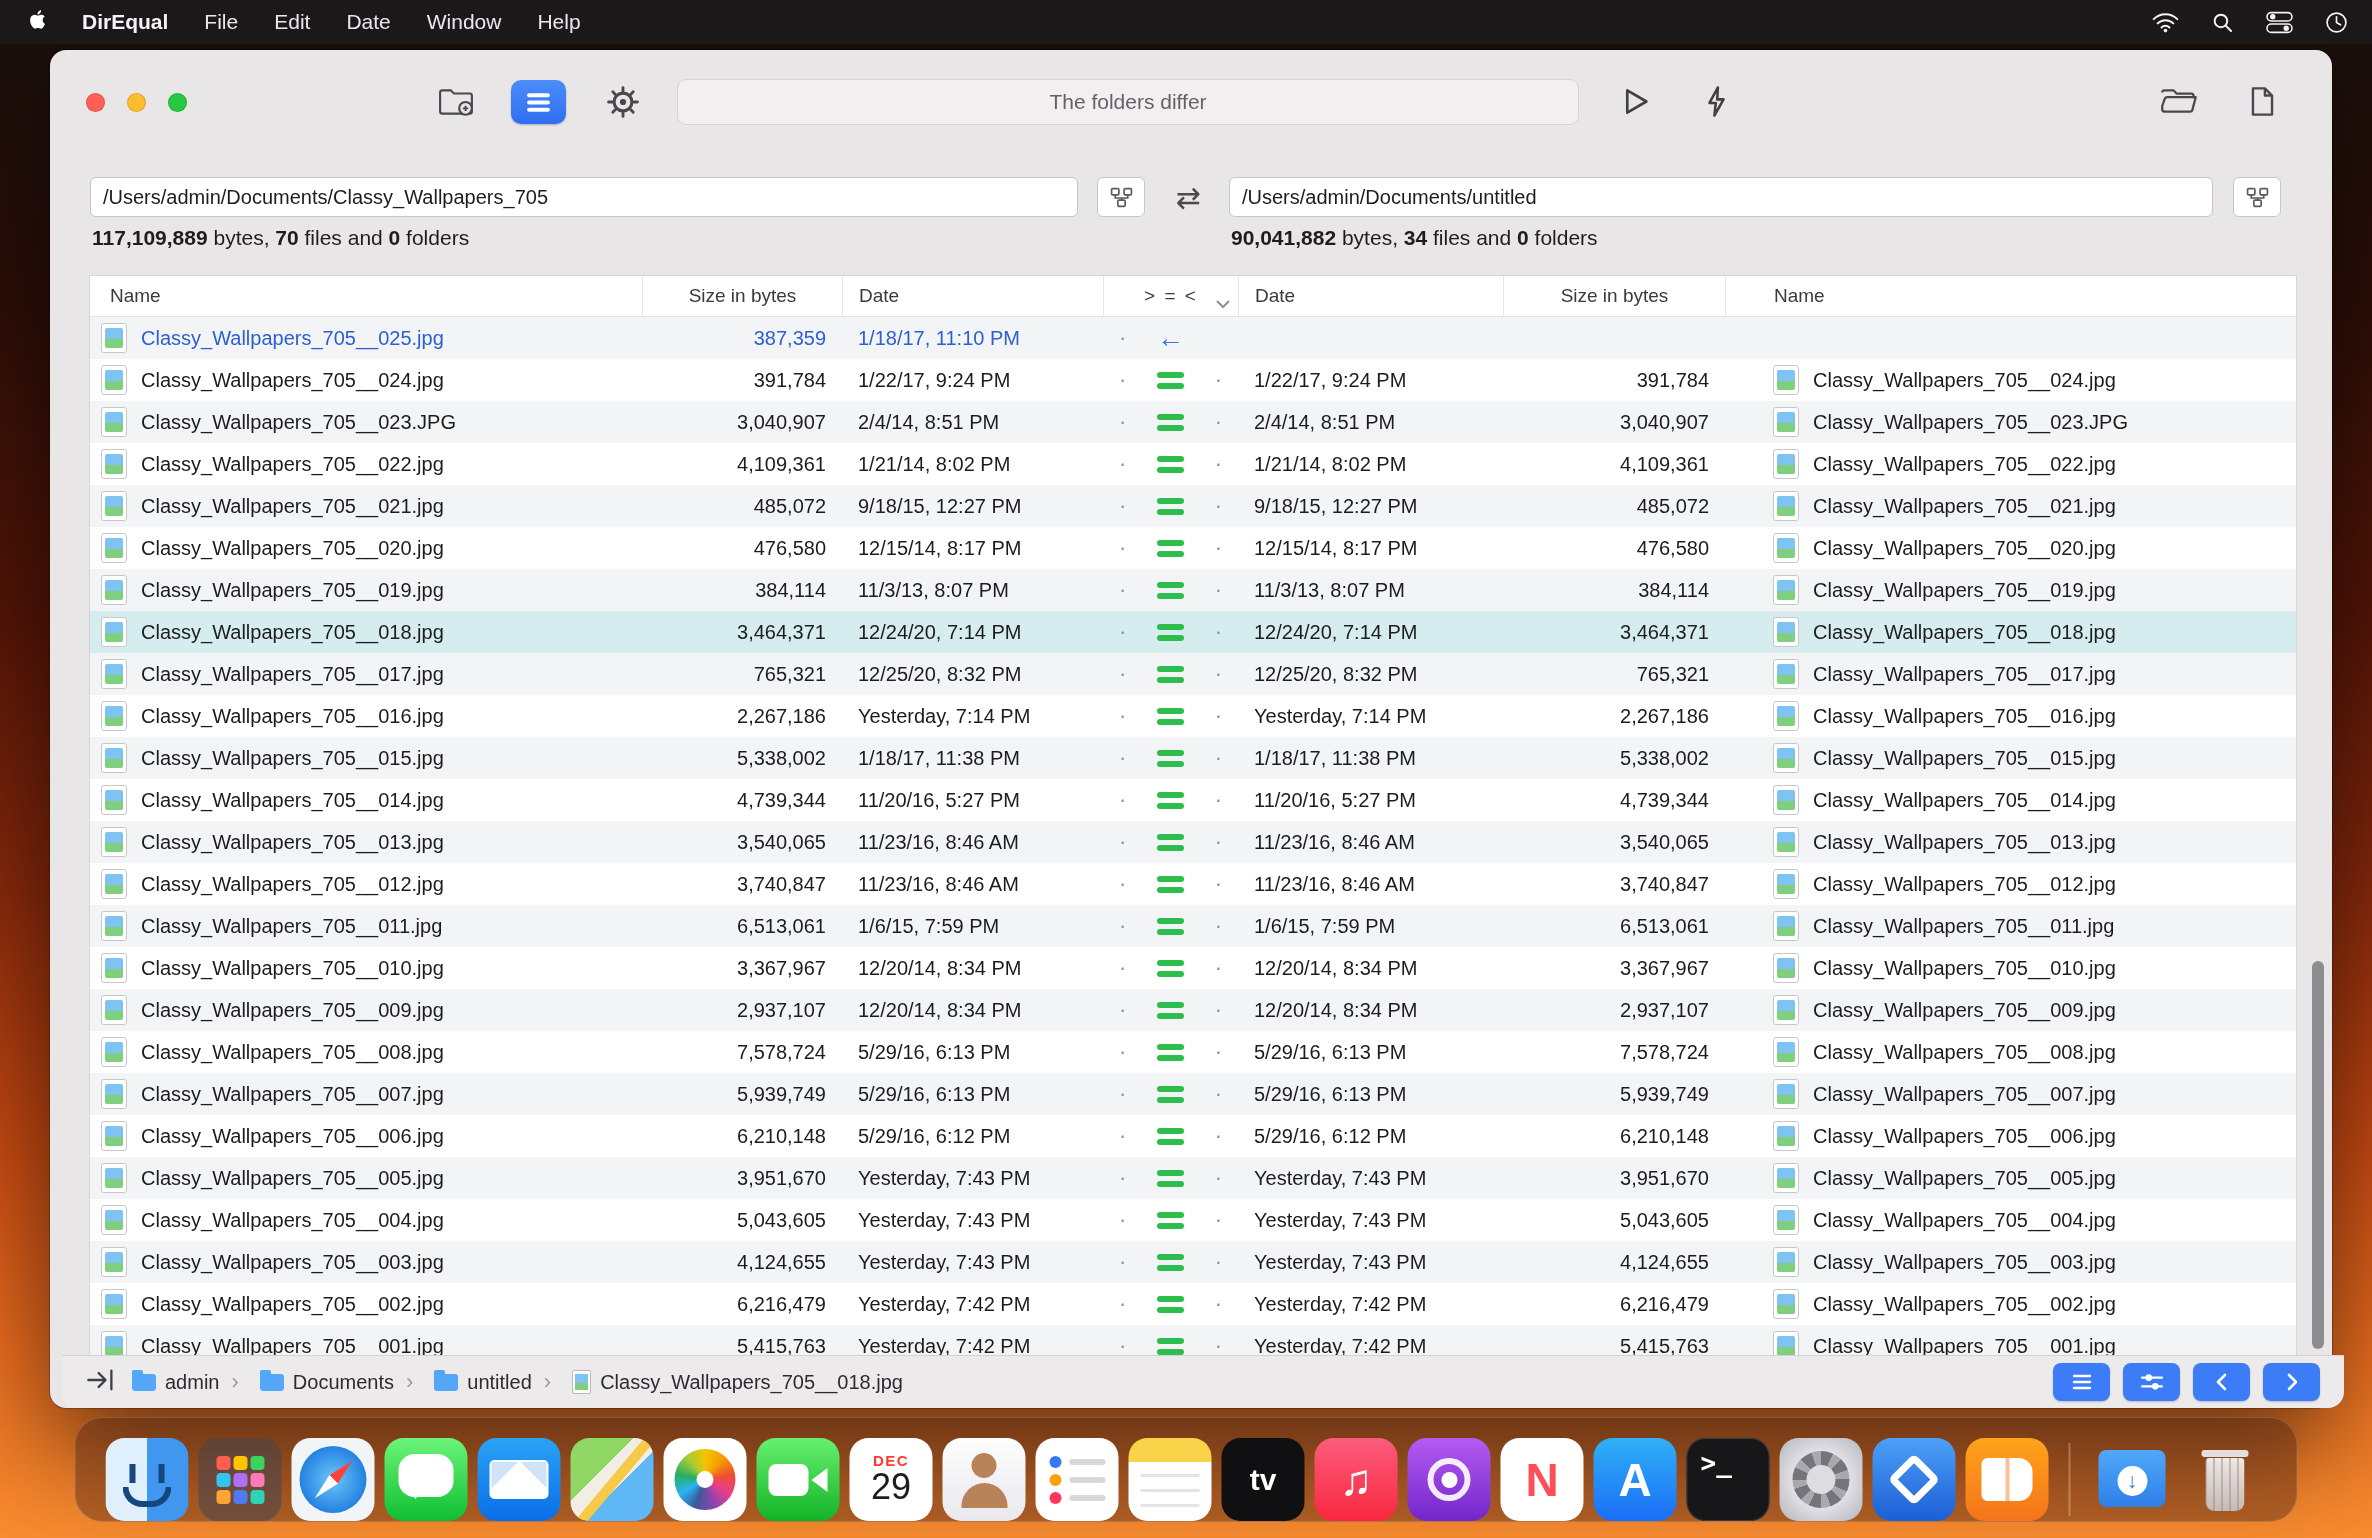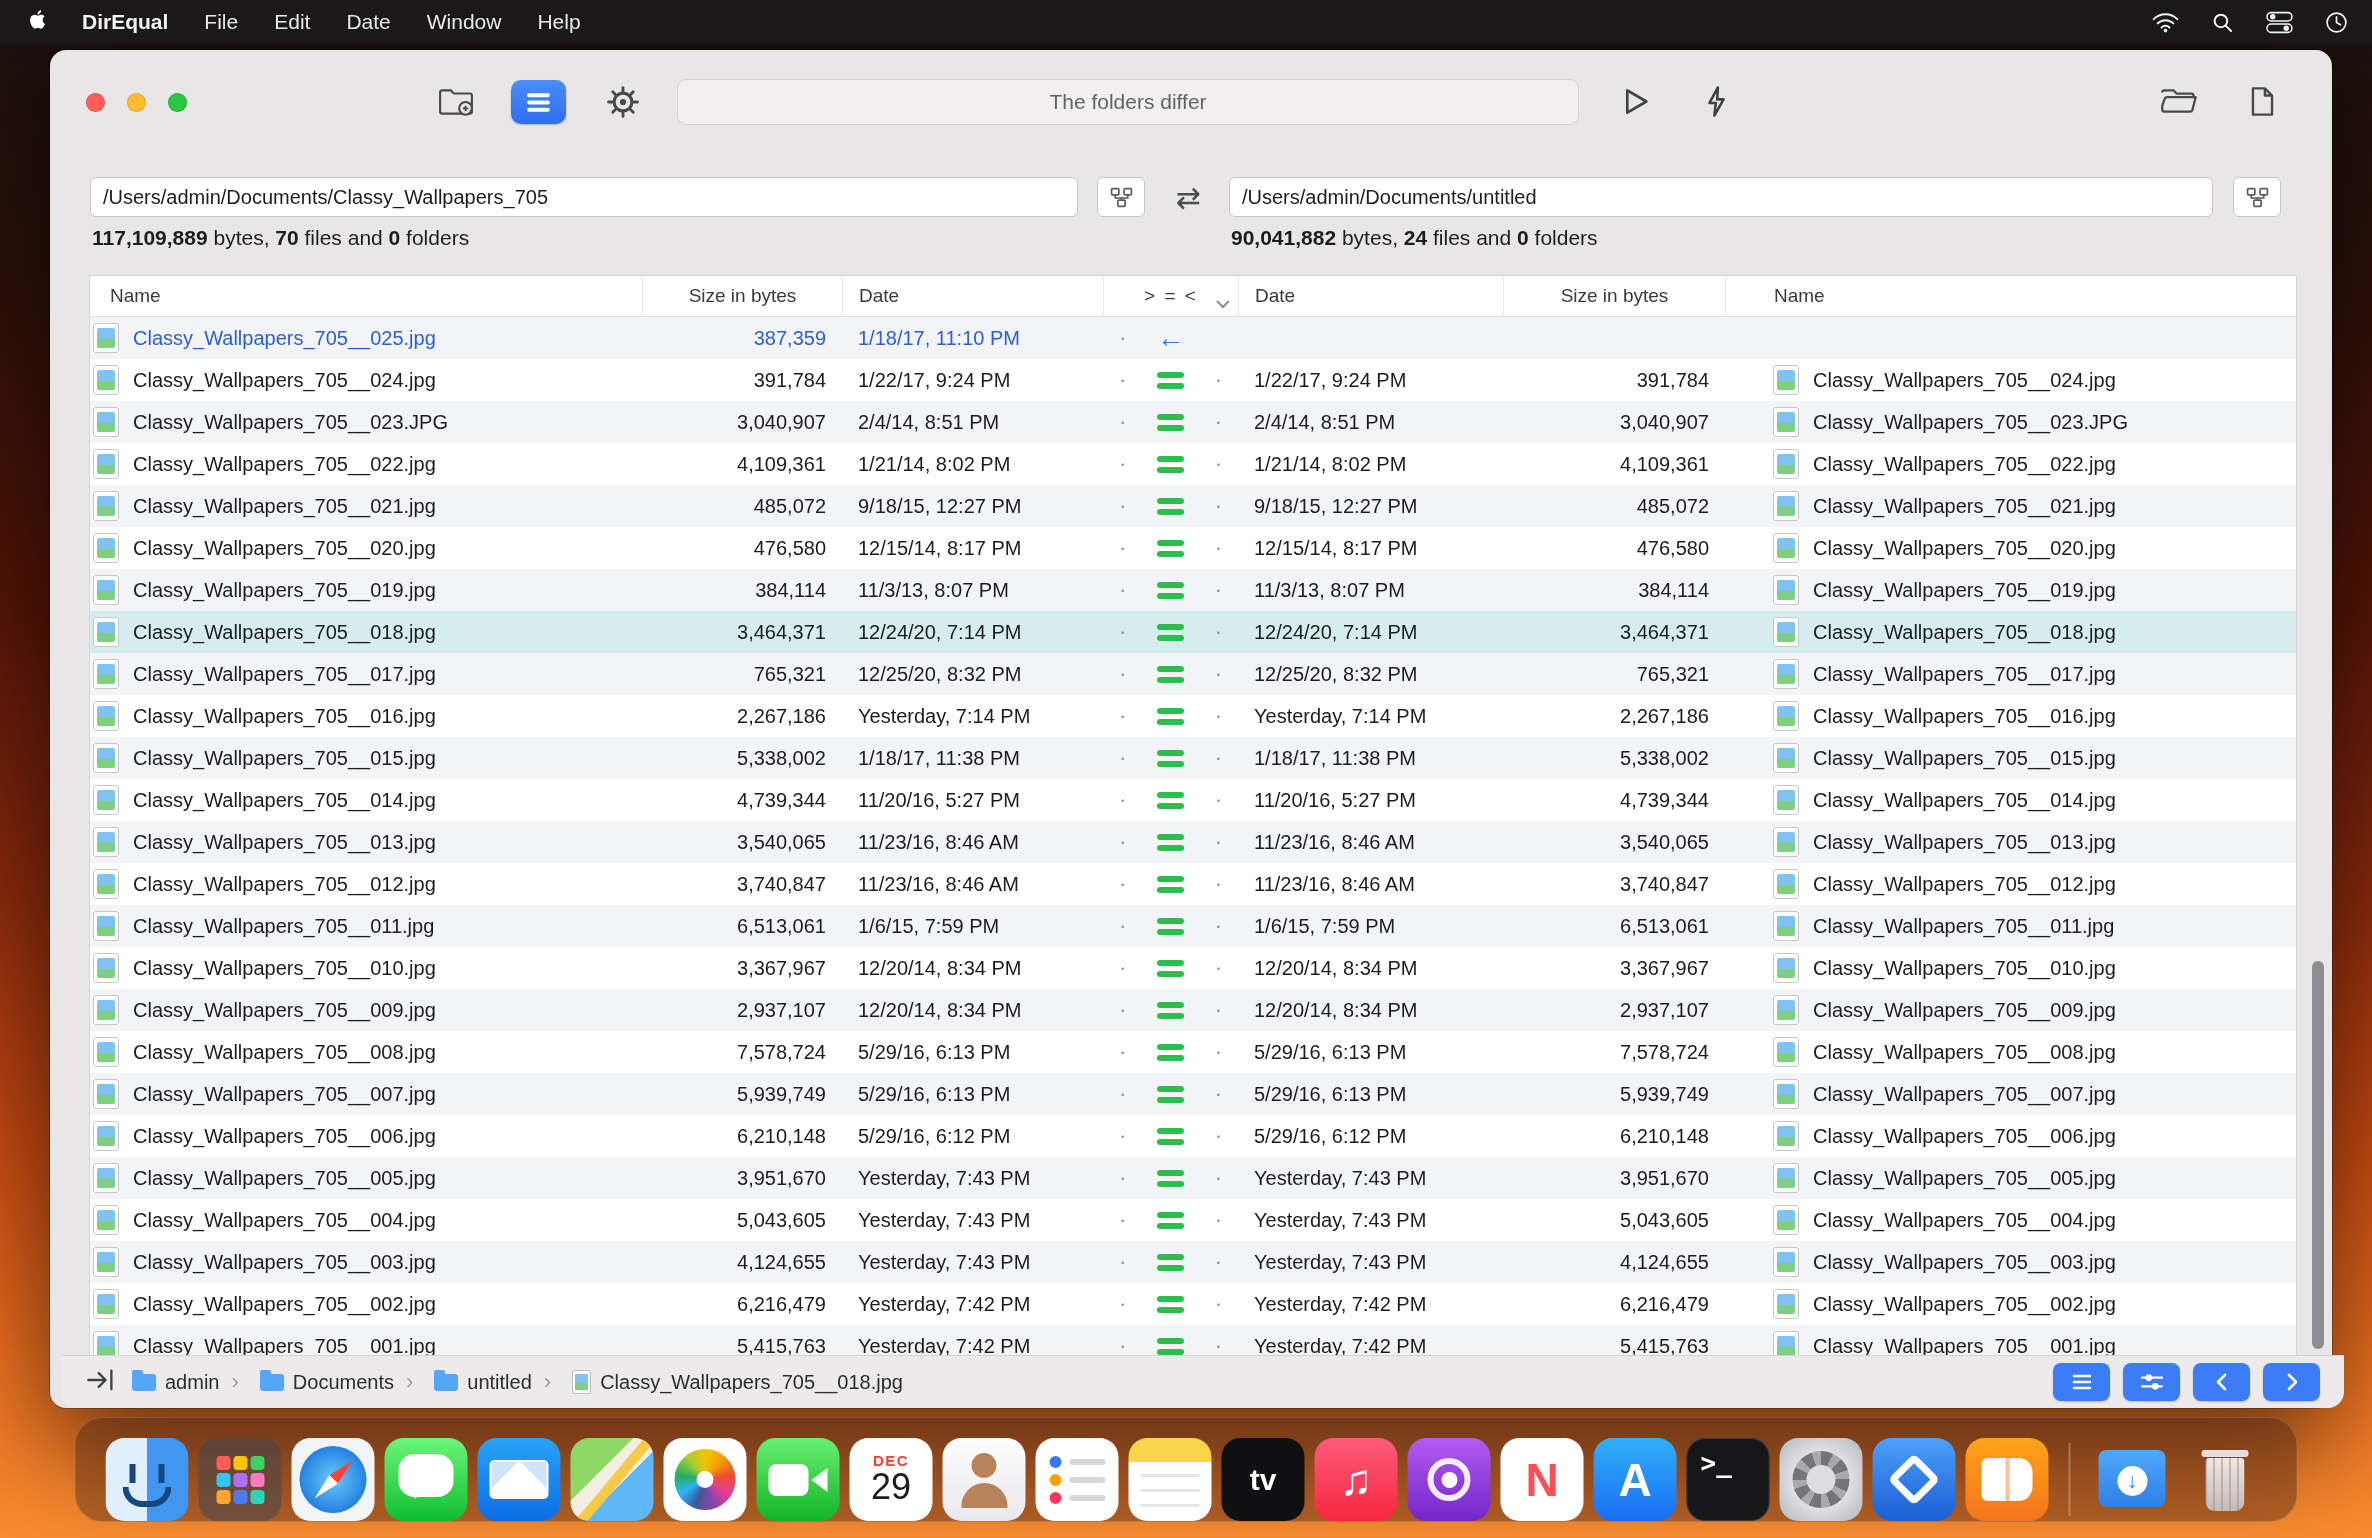--- a/index.html
+++ b/index.html
@@ -51,21 +51,21 @@
   .h-name-l{padding-left:20px}.h-size{justify-content:center}.h-date{padding-left:16px}
   .h-comp{justify-content:center;letter-spacing:2px}
   .h-comp .chev{position:absolute;right:8px;top:16px}
   .h-name-r{padding-left:48px}
 
   .trow{height:42px;align-items:center;font-size:20px;color:#1c1c1e;}
   .trow.even{background:#f3f4f6}.trow.odd{background:#ffffff}
   .trow.selected{background:#d6edf0 !important}
   .trow.leftonly .txt,.trow.leftonly .size-l,.trow.leftonly .date-l{color:#2c5fd4;}
   .c{display:flex;align-items:center;box-sizing:border-box;overflow:hidden;white-space:nowrap;}
-  .name-l{padding-left:3px;gap:14px}
+  .name-l{padding-left:11px;gap:14px}
   .size-l{justify-content:flex-end;padding-right:16px}
   .date-l{padding-left:16px}
   .comp{justify-content:space-between;padding:0 16px}
   .date-r{padding-left:16px}
   .size-r{justify-content:flex-end;padding-right:16px}
   .name-r{padding-left:48px;gap:14px}
   .dot{color:#8e8e93;font-size:22px;line-height:1}
   .eqbars{display:flex;flex-direction:column;gap:5px}
   .eqbars i{display:block;width:27px;height:6px;border-radius:3px;background:#2dbd4d}
   .larrow{color:#3478f6;font-size:27px;font-weight:700;line-height:1}
@@ -316,21 +316,21 @@
   <div class="tree-btn" style="left:2183px">
     <svg width="23" height="21" viewBox="0 0 22 20" fill="none" stroke="#5a5a5f" stroke-width="1.6">
         <rect x="1.5" y="1.5" width="7" height="6" rx="1"></rect>
         <rect x="13.5" y="1.5" width="7" height="6" rx="1"></rect>
         <rect x="7.5" y="12.5" width="7" height="6" rx="1"></rect>
         <path d="M5 7.5v3h12v-3M11 10.5v2"></path>
       </svg>
   </div>
 
   <div class="stats stats-l"><b>117,109,889</b><span> bytes, </span><b>70</b><span> files and </span><b>0</b><span> folders</span></div>
-  <div class="stats stats-r"><b>90,041,882</b><span> bytes, </span><b>24</b><span> files and </span><b>0</b><span> folders</span></div>
+  <div class="stats stats-r"><b>90,041,882</b><span> bytes, </span><b>34</b><span> files and </span><b>0</b><span> folders</span></div>
 
   <div class="dtable">
     <div class="dhead grid">
       <div class="hc h-name-l">
           <span>Name</span>
         </div>
       <div class="hc h-size">
           <span>Size in bytes</span>
         </div>
       <div class="hc h-date">

